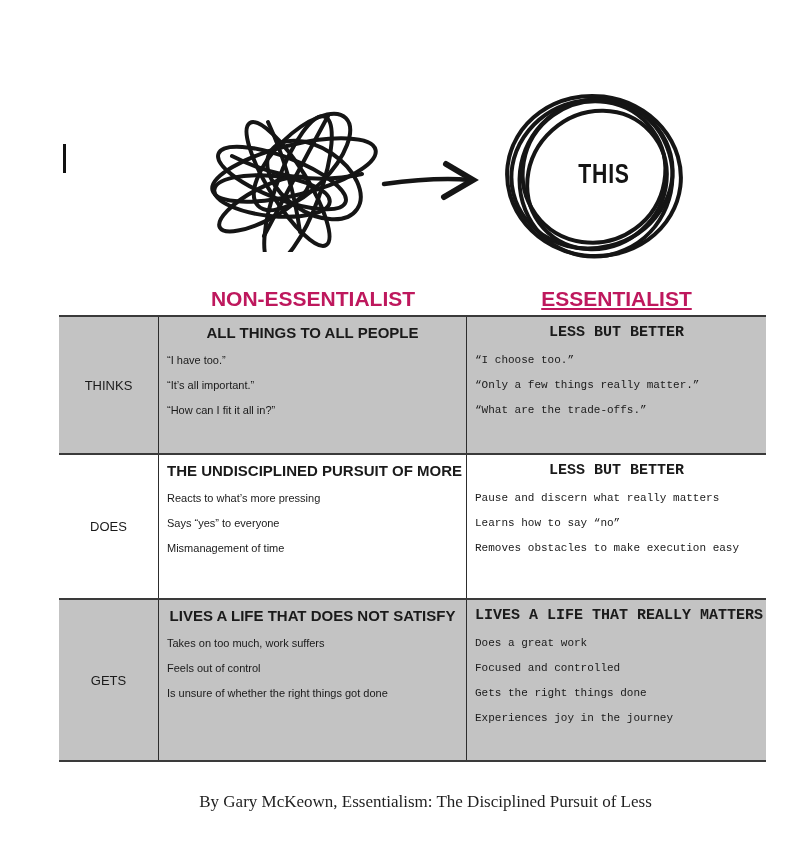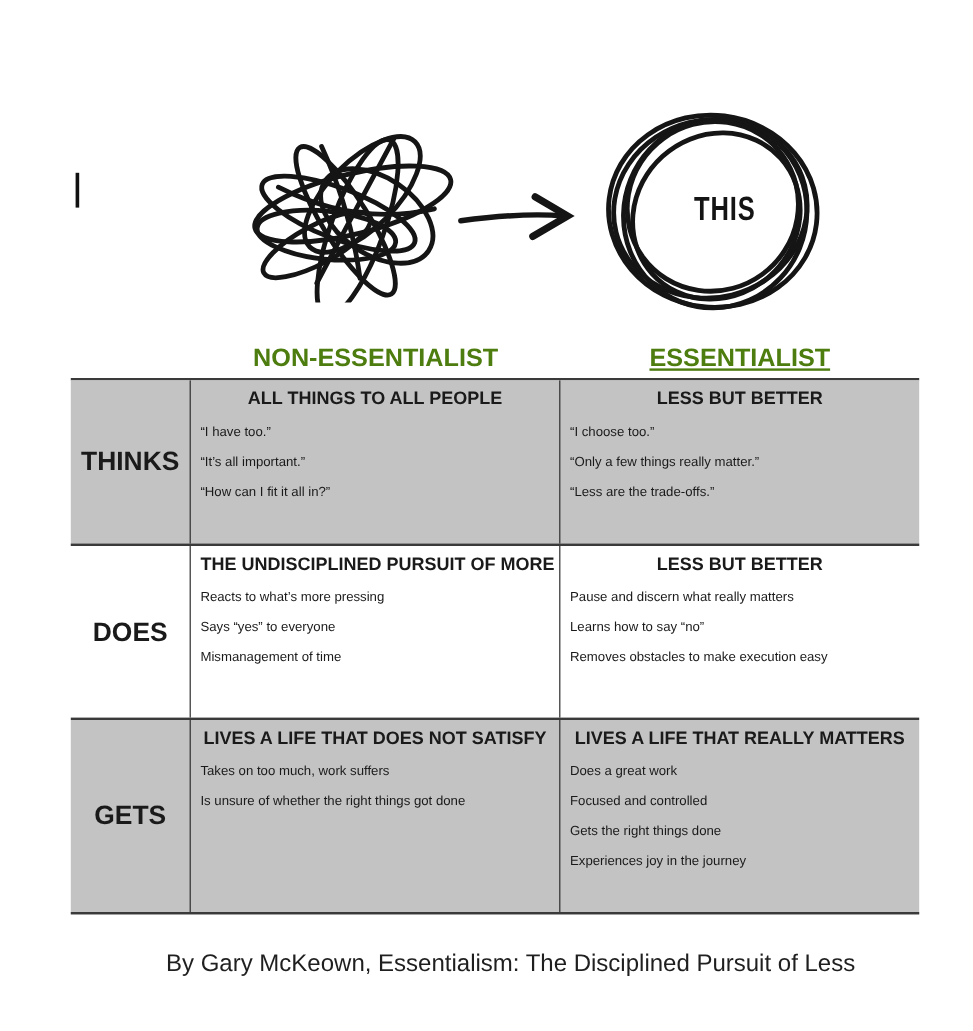--- a/index.html
+++ b/index.html
@@ -28,61 +28,62 @@
     text-align:center;
     font-weight:bold; font-size:28px; letter-spacing:1px;
     transform:scaleX(0.76);
     color:#141414;
   }
 
   
   .col-header {
     position:absolute; top:287px;
     text-align:center;
-    font-size:21px; font-weight:600; color:#4d7c0f;
+    font-size:21px; font-weight:600; color:#be185d;
   }
   .col-header.non { left:147px; width:308px; }
   .col-header.ess { left:455px; width:299px;text-decoration:underline; }
 
   
   .ctable {
     position:absolute; left:47px; top:315px; width:707px;
     border-top:2.5px solid #3a3a3a;
   }
   .crow { display:flex; box-sizing:border-box; border-bottom:2.5px solid #3a3a3a; }
   .crow.gray { background:#c3c3c3; }
   .crow.r-thinks { height:138px; }
   .crow.r-does   { height:145px; }
   .crow.r-gets   { height:162px; }
 
   .cell { box-sizing:border-box; }
   .cell.label {
     width:100px; flex:0 0 100px;
     border-right:1.5px solid #2d2d2d;
     display:flex; align-items:center; justify-content:center;
-    font-weight:bold; font-size:22px;
+    font-weight:normal; font-size:13px;
   }
   .cell.non {
     width:308px; flex:0 0 308px;
     border-right:1.5px solid #2d2d2d;
     padding:7px 8px 0 8px;
   }
   .cell.ess {
     width:299px; flex:0 0 299px;
     padding:7px 8px 0 8px;
+    font-family:Liberation Mono, monospace;
   }
   .cell-heading {
     text-align:center; font-weight:bold; font-size:15px;
     margin-bottom:7px; white-space:nowrap;
   }
   .item { font-size:11px; line-height:25px; }
 
   .credit {
     position:absolute; left:60px; top:792px; width:707px;
-    text-align:center; font-size:20px; color:#1f1f1f;
+    text-align:center; font-size:17px; color:#1f1f1f;font-family:Liberation Serif, serif;
   }
 
   svg .ink { stroke:#151515; fill:none; stroke-linecap:round; }
 </style>
 </head>
 <body>
 
 <div class="page">
 
   <div class="caret-mark"></div>
@@ -129,21 +130,21 @@
       <div class="cell non">
         <div class="cell-heading">ALL THINGS TO ALL PEOPLE</div>
         <div class="item">“I have too.”</div>
         <div class="item">“It’s all important.”</div>
         <div class="item">“How can I fit it all in?”</div>
       </div>
       <div class="cell ess">
         <div class="cell-heading">LESS BUT BETTER</div>
         <div class="item">“I choose too.”</div>
         <div class="item">“Only a few things really matter.”</div>
-        <div class="item">“Less are the trade-offs.”</div>
+        <div class="item">“What are the trade-offs.”</div>
       </div>
     </div>
 
     <div class="crow r-does">
       <div class="cell label">DOES</div>
       <div class="cell non">
         <div class="cell-heading">THE UNDISCIPLINED PURSUIT OF MORE</div>
         <div class="item">Reacts to what’s more pressing</div>
         <div class="item">Says “yes” to everyone</div>
         <div class="item">Mismanagement of time</div>
@@ -154,20 +155,21 @@
         <div class="item">Learns how to say “no”</div>
         <div class="item">Removes obstacles to make execution easy</div>
       </div>
     </div>
 
     <div class="crow r-gets gray">
       <div class="cell label">GETS</div>
       <div class="cell non">
         <div class="cell-heading">LIVES A LIFE THAT DOES NOT SATISFY</div>
         <div class="item">Takes on too much, work suffers</div>
+        <div class="item">Feels out of control</div>
         <div class="item">Is unsure of whether the right things got done</div>
       </div>
       <div class="cell ess">
         <div class="cell-heading">LIVES A LIFE THAT REALLY MATTERS</div>
         <div class="item">Does a great work</div>
         <div class="item">Focused and controlled</div>
         <div class="item">Gets the right things done</div>
         <div class="item">Experiences joy in the journey</div>
       </div>
     </div>

